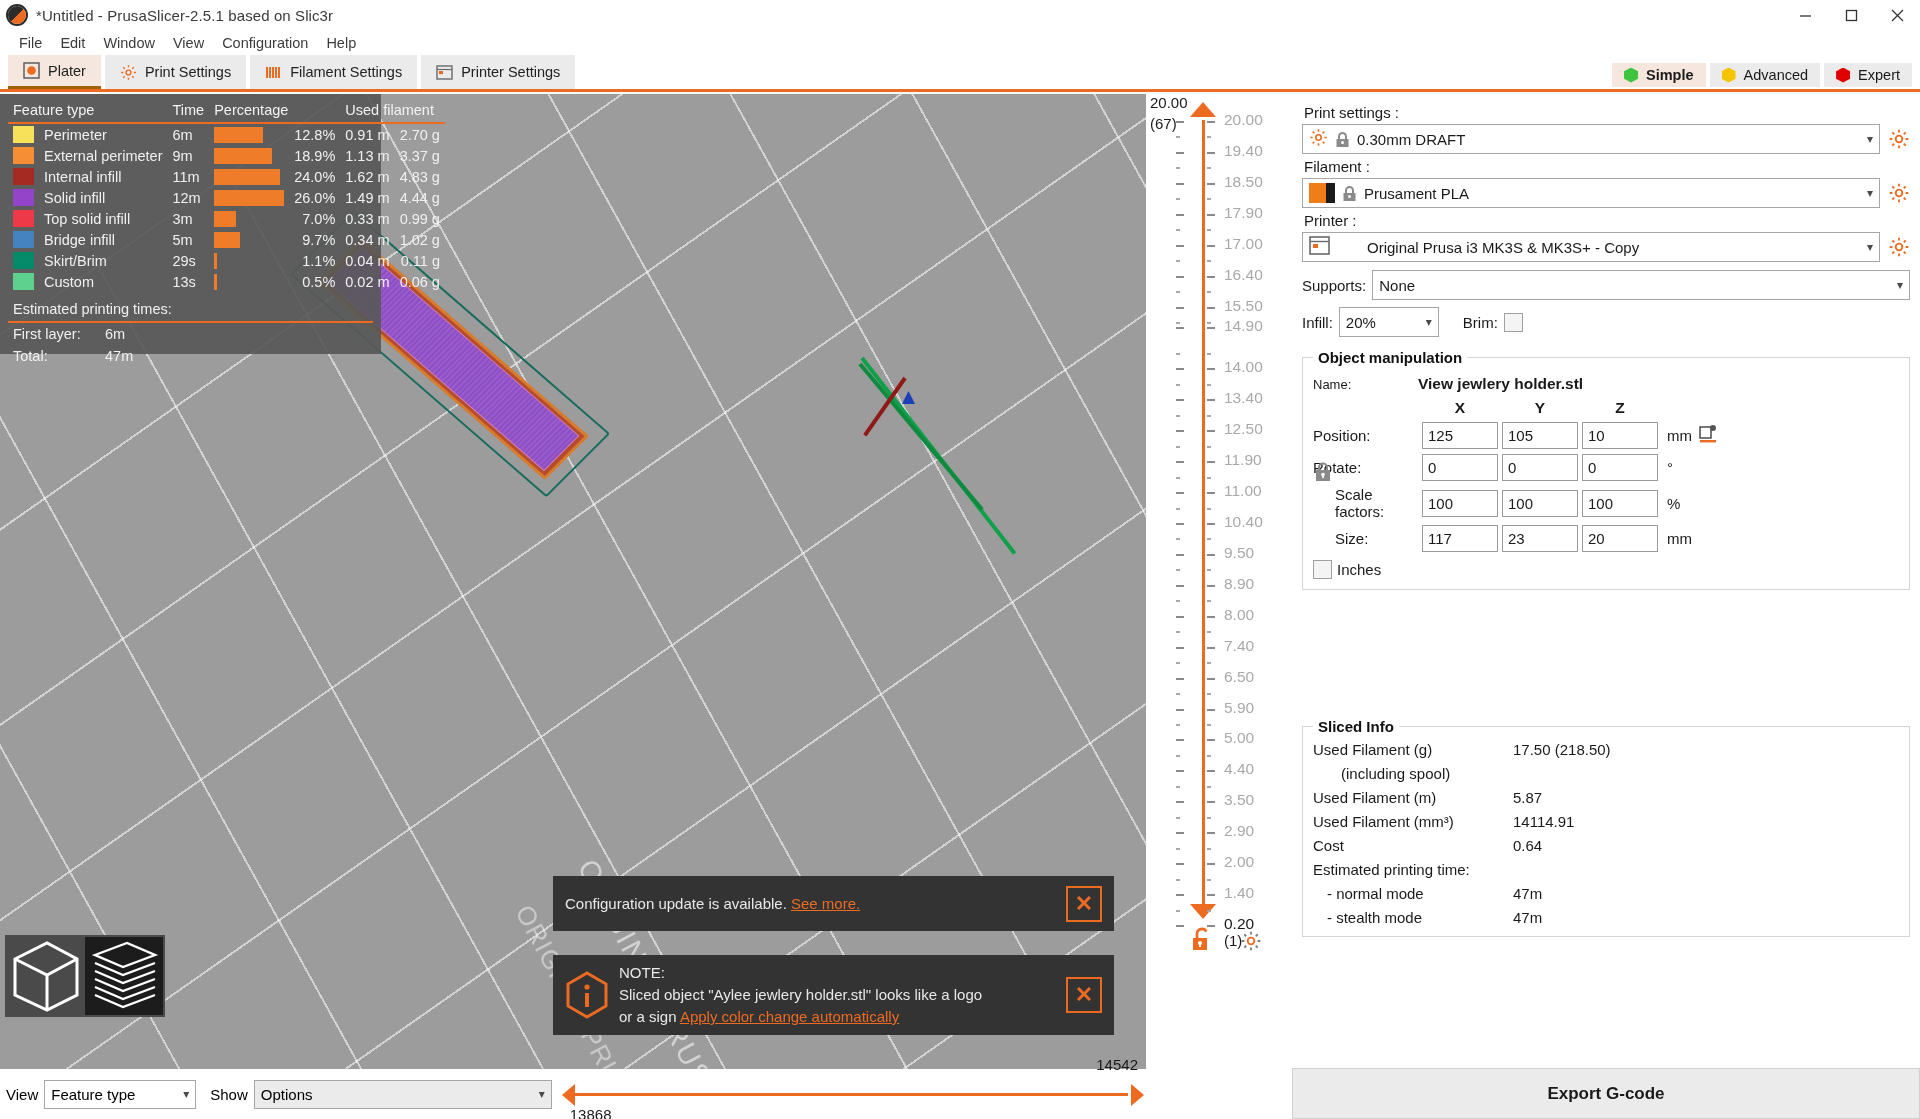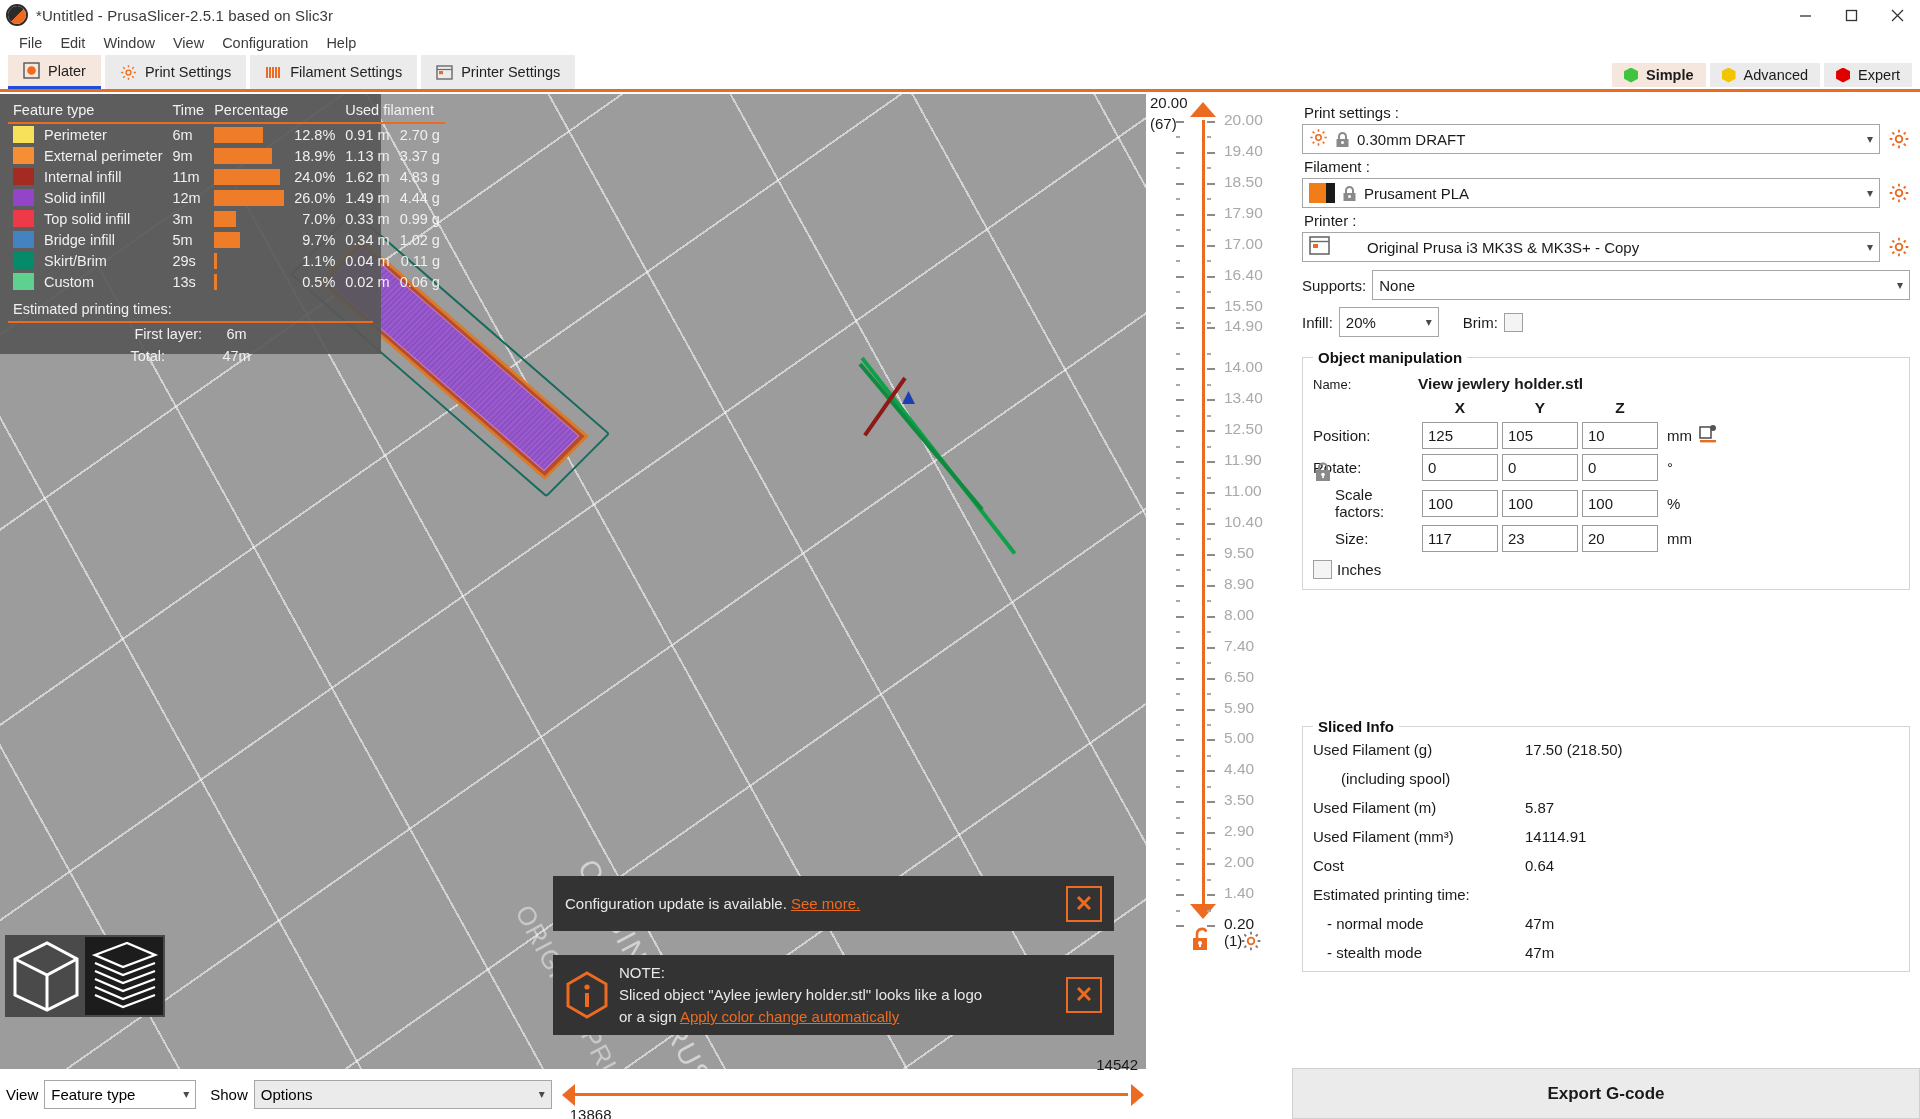--- a/index.html
+++ b/index.html
@@ -49,21 +49,21 @@
   .tabbar {
     position: absolute; top: 56px; left: 0; width: 1920px; height: 36px;
     background: #ffffff; display: flex; align-items: flex-end; padding-left: 8px;
     border-bottom: 3px solid #ed6b21;
   }
   .tab {
     height: 34px; display: flex; align-items: center; gap: 8px;
     padding: 0 15px; background: #ebebeb; margin-right: 4px;
     font-size: 14.5px; color: #222;
   }
-  .tab.active { background: #f5e7dd; border-bottom: 3px solid #1d4ed8; }
+  .tab.active { background: #f5e7dd; border-bottom: 3px solid #a16207; }
   .tabicon { width: 17px; height: 17px; display:block; }
 
   .modebar {
     margin-left: auto; display: flex; align-items: center;
     gap: 4px; padding-right: 8px; padding-bottom: 2px;
   }
   .modebtn {
     display: flex; align-items: center; gap: 8px;
     padding: 4px 12px; font-size: 14.5px; color: #1a1a1a; background: #ebebeb;
   }
@@ -153,21 +153,21 @@
   }
   .legend th.num, .legend td.num { text-align: right; }
   .legend td { padding: 2px 5px; font-size: 14.5px; white-space: nowrap; }
   .swatch { width: 21px; height: 17px; display: inline-block; vertical-align: -3px; }
   .barcell { width: 72px; }
   .bar { height: 16px; background: #ef7c28; display: block; }
   .legend .section {
     margin-top: 6px; padding: 3px 5px 4px 5px;
     border-bottom: 2px solid #ed6b21; font-size: 14.5px;
   }
-  .legend .timesrow { display: flex; padding: 3px 5px; font-size: 14.5px; justify-content: center; }
+  .legend .timesrow { display: flex; padding: 3px 5px; font-size: 14.5px; }
   .legend .timesrow .lbl { width: 92px; }
 
   
   .vslider {
     position: absolute; top: 94px; left: 1146px; width: 146px; height: 1025px;
     background: #ffffff;
   }
   .vs-toplabel { position: absolute; left: 4px; top: 0px; font-size: 15px; color: #1a1a1a; }
   .vs-toplabel2 { position: absolute; left: 4px; top: 21px; font-size: 15px; color: #1a1a1a; }
   .vs-rail {
@@ -245,21 +245,21 @@
   .om-grid .rlabel.ind { padding-left: 22px; }
   .om-in {
     height: 27px; border: 1px solid #9a9a9a; background: #fff;
     font-size: 15px; padding: 0 5px; display: flex; align-items: center;
   }
   .om-unit { font-size: 15px; padding-left: 5px; display:flex; align-items:center; gap:6px;}
   .om-lockwrap { position: relative; }
   .om-scalelock { position: absolute; left: 1px; top: 62px; width: 18px; height: 22px; }
   .inches-row { display: flex; align-items: center; gap: 5px; margin-top: 8px; }
 
-  .sliced-grid { display: grid; grid-template-columns: 200px auto; row-gap: 7px; gap: 12px; }
+  .sliced-grid { display: grid; grid-template-columns: 200px auto; row-gap: 7px; }
   .sliced-grid .k { font-size: 15px; }
   .sliced-grid .k.ind { padding-left: 28px; }
   .sliced-grid .k.ind2 { padding-left: 14px; }
   .sliced-grid .v { font-size: 15px; }
 
   .exportbtn {
     position: absolute; left: 1292px; top: 1068px; width: 628px; height: 51px;
     background: #ebebeb; border: 1px solid #d0d0d0;
     display: flex; align-items: center; justify-content: center;
     font-size: 17px; font-weight: bold; color: #1a1a1a;

